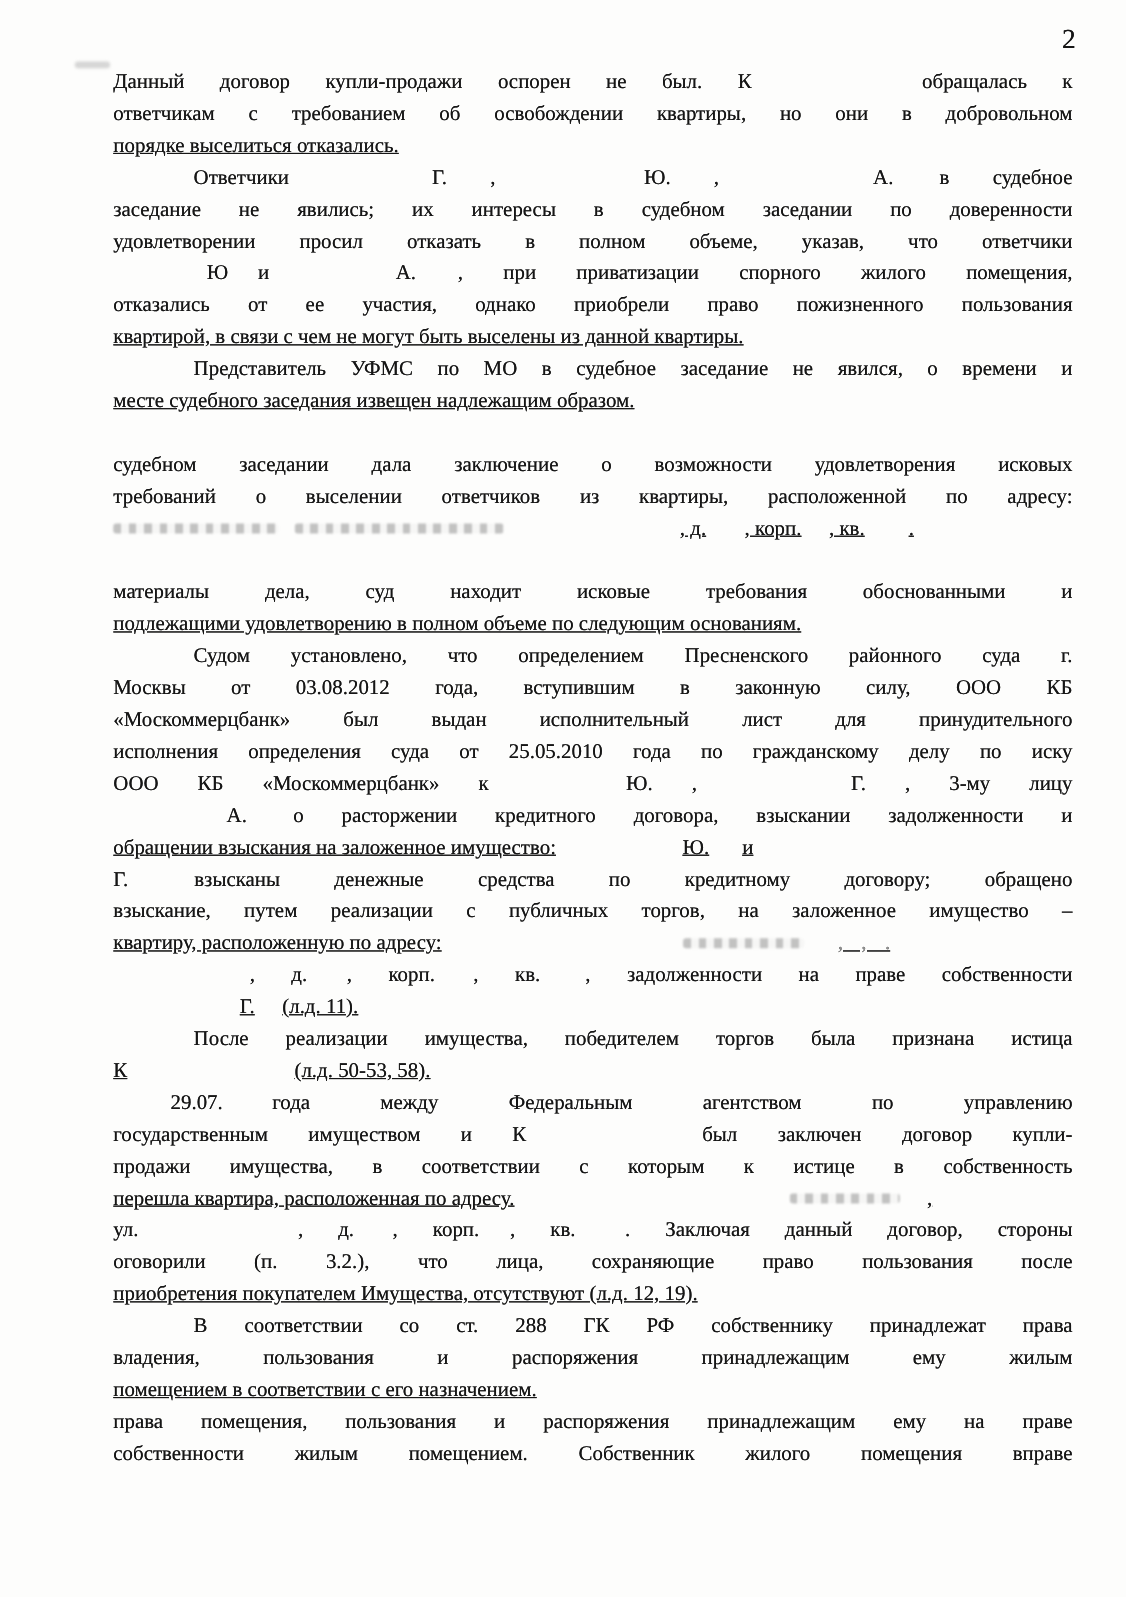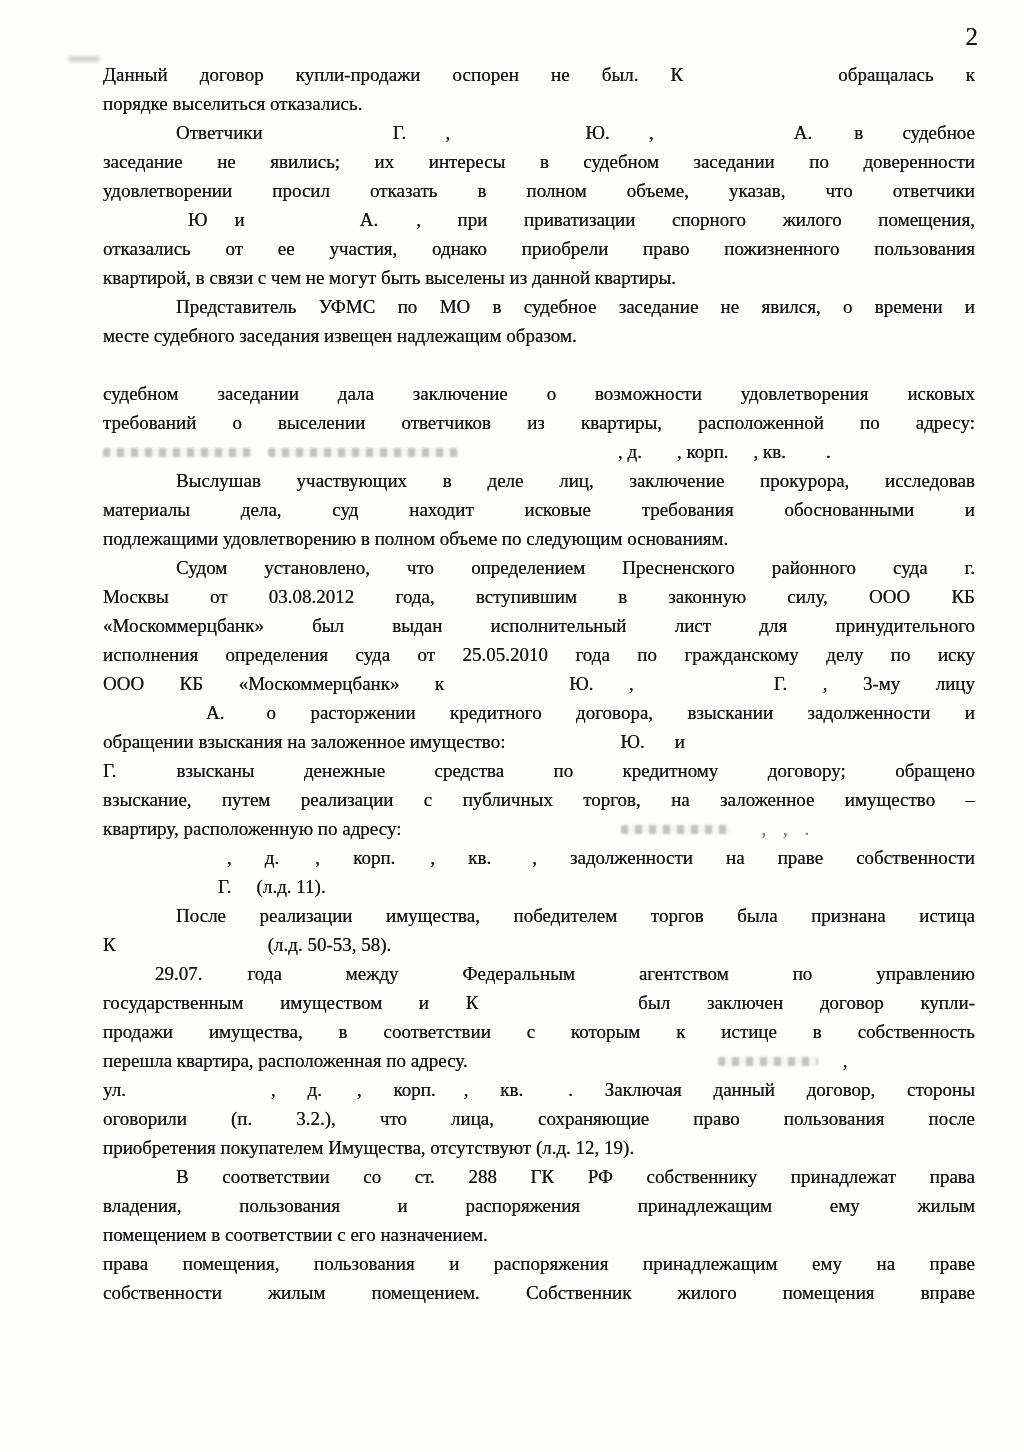--- a/index.html
+++ b/index.html
@@ -20,21 +20,21 @@
   .textcol{
     position:absolute;left:103px;top:60px;width:872px;
   }
   .line{
     height:29px;
     font-size:19px;line-height:29px;
     white-space:nowrap;
     text-shadow:0 0 .45px rgba(0,0,0,.8);
   }
   .line.j{text-align:justify;text-align-last:justify;white-space:normal;}
-  .line.l{text-align:left;}
+  .line.l{text-align:left;text-decoration:underline;}
   .gap{display:inline-block;height:1px;}
   .sm{
     display:inline-block;height:9px;vertical-align:1px;
     border-radius:3px;
     background:repeating-linear-gradient(90deg,
       rgba(105,105,105,.40) 0 7px,
       rgba(190,190,190,.10) 7px 14px);
     filter:blur(1.2px);
   }
   .faint{color:#8f8f8f;filter:blur(.6px);word-spacing:12px;}
@@ -44,34 +44,35 @@
   }
 </style>
 </head>
 <body>
 
 <div class="page">
   <span class="artifact"></span>
   <div class="pageno">2</div>
   <div class="textcol">
       <div class="line j"><span>Данный договор купли-продажи оспорен не был. К</span><span class="gap" style="width: 155px;"></span><span>обращалась к</span></div>
+      <div class="line j"><span>ответчикам с требованием об освобождении квартиры, но они в добровольном</span></div>
       <div class="line l"><span>порядке выселиться отказались.</span></div>
       <div class="line j"><span class="gap" style="width: 73px;"></span><span>Ответчики</span><span class="gap" style="width: 130px;"></span><span>Г. ,</span><span class="gap" style="width: 135px;"></span><span>Ю. ,</span><span class="gap" style="width: 140px;"></span><span>А.</span><span class="gap" style="width: 42px;"></span><span>в судебное</span></div>
       <div class="line j"><span>заседание не явились; их интересы в судебном заседании по доверенности</span></div>
       <div class="line j"><span>удовлетворении просил отказать в полном объеме, указав, что ответчики</span></div>
       <div class="line j"><span class="gap" style="width: 85px;"></span><span>Ю</span><span class="gap" style="width: 27px;"></span><span>и</span><span class="gap" style="width: 115px;"></span><span>А.</span><span class="gap" style="width: 38px;"></span><span>, при приватизации спорного жилого помещения,</span></div>
       <div class="line j"><span>отказались от ее участия, однако приобрели право пожизненного пользования</span></div>
       <div class="line l"><span>квартирой, в связи с чем не могут быть выселены из данной квартиры.</span></div>
       <div class="line j"><span class="gap" style="width: 73px;"></span><span>Представитель УФМС по МО в судебное заседание не явился, о времени и</span></div>
       <div class="line l"><span>месте судебного заседания извещен надлежащим образом.</span></div>
       <div class="line j"><span class="gap" style="width: 73px;"></span></div>
       <div class="line j"><span>судебном заседании дала заключение о возможности удовлетворения исковых</span></div>
       <div class="line j"><span>требований о выселении ответчиков из квартиры, расположенной по адресу:</span></div>
       <div class="line l"><span class="sm" style="width: 150px;"></span><span class="gap" style="width: 15px;"></span><span class="sm" style="width: 190px;"></span><span class="gap" style="width: 160px;"></span><span>, д.</span><span class="gap" style="width: 35px;"></span><span>, корп.</span><span class="gap" style="width: 25px;"></span><span>, кв.</span><span class="gap" style="width: 40px;"></span><span>.</span></div>
-      <div class="line j"><span class="gap" style="width: 73px;"></span><span>Выслушав участвующих в деле лиц, заключение прокурора, исследовав</span></div>
+      <div class="line j"><span class="gap" style="width: 73px;"></span></div>
       <div class="line j"><span>материалы дела, суд находит исковые требования обоснованными и</span></div>
       <div class="line l"><span>подлежащими удовлетворению в полном объеме  по следующим основаниям.</span></div>
       <div class="line j"><span class="gap" style="width: 73px;"></span><span>Судом установлено, что определением Пресненского районного суда г.</span></div>
       <div class="line j"><span>Москвы от 03.08.2012 года, вступившим в законную силу, ООО КБ</span></div>
       <div class="line j"><span>«Москоммерцбанк» был выдан исполнительный лист для принудительного</span></div>
       <div class="line j"><span>исполнения определения суда от 25.05.2010 года по гражданскому делу по иску</span></div>
       <div class="line j"><span>ООО КБ «Москоммерцбанк» к</span><span class="gap" style="width: 125px;"></span><span>Ю. ,</span><span class="gap" style="width: 140px;"></span><span>Г. , 3-му лицу</span></div>
       <div class="line j"><span class="gap" style="width: 103px;"></span><span>А.</span><span class="gap" style="width: 42px;"></span><span>о расторжении кредитного договора, взыскании задолженности и</span></div>
       <div class="line l"><span>обращении взыскания на заложенное имущество:</span><span class="gap" style="width: 115px;"></span><span>Ю.</span><span class="gap" style="width: 30px;"></span><span>и</span></div>
       <div class="line j"><span>Г.</span><span class="gap" style="width: 60px;"></span><span>взысканы денежные средства по кредитному договору; обращено</span></div>

